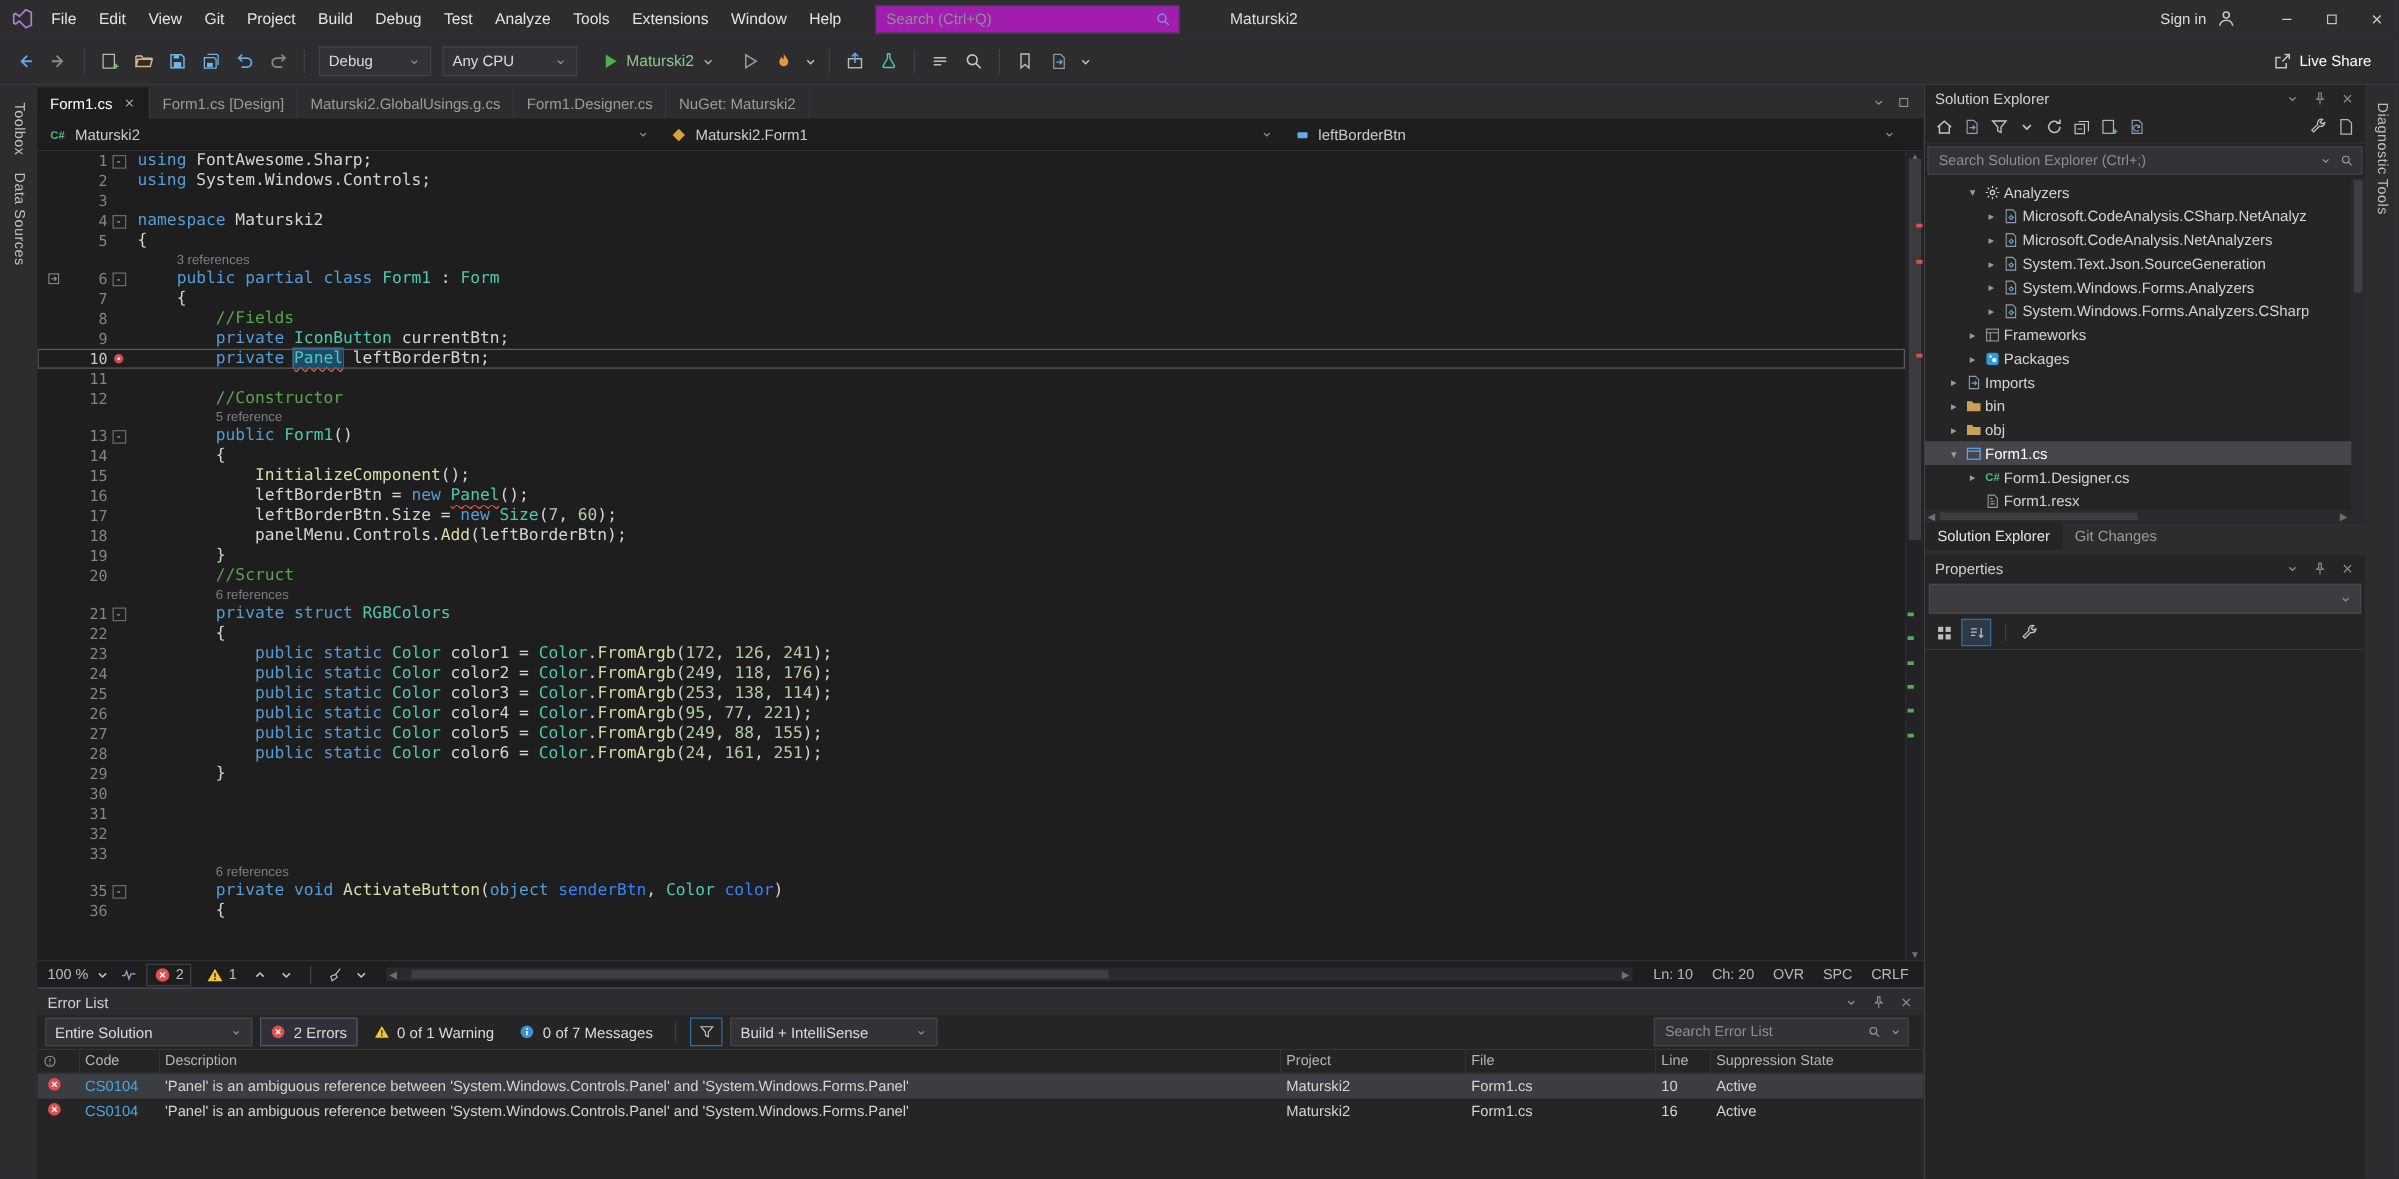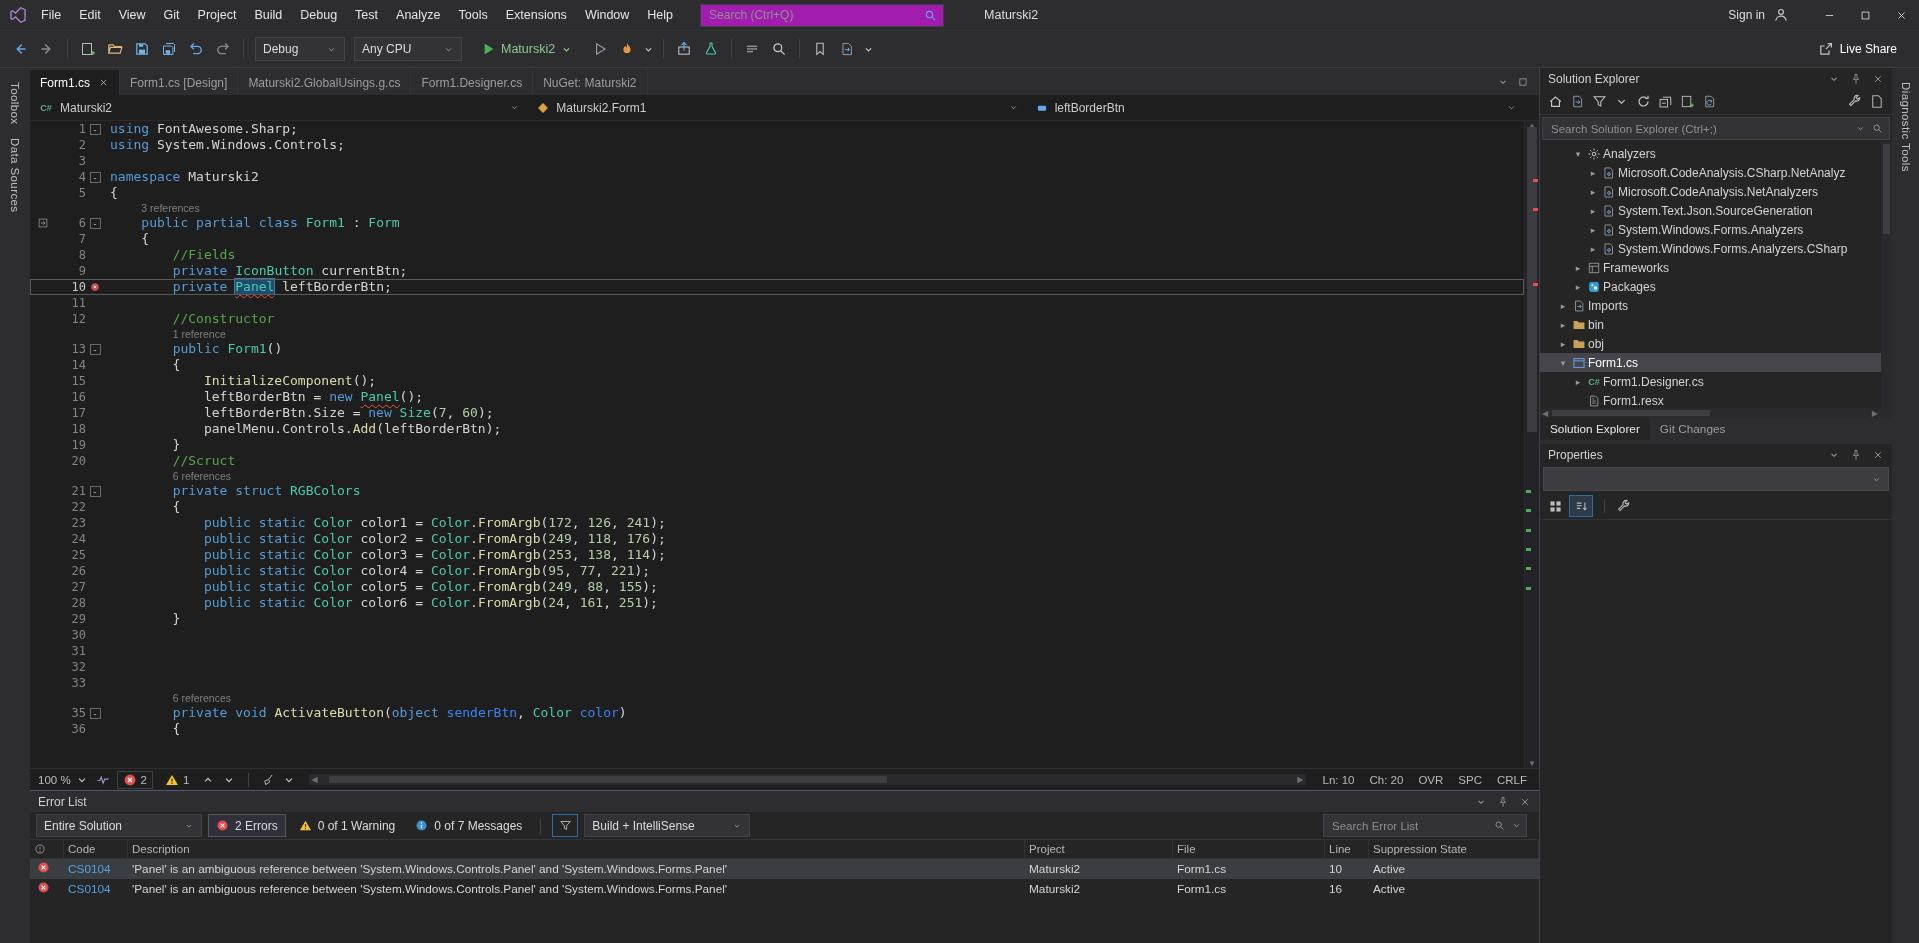--- a/index.html
+++ b/index.html
@@ -495,21 +495,21 @@
                 </svg></span><span class="lnum">6</span><span class="fmar"><span class="foldbox">-</span></span><span class="tx"><span class="s-p">    </span><span class="s-k">public</span><span class="s-p"> </span><span class="s-k">partial</span><span class="s-p"> </span><span class="s-k">class</span><span class="s-p"> </span><span class="s-t">Form1</span><span class="s-p"> : </span><span class="s-t">Form</span></span></div>
             <div class="crow"><span class="gm"></span><span class="lnum">7</span><span class="fmar"></span><span class="tx"><span class="s-p">    {</span></span></div>
             <div class="crow"><span class="gm"></span><span class="lnum">8</span><span class="fmar"></span><span class="tx"><span class="s-p">        </span><span class="s-c">//Fields</span></span></div>
             <div class="crow"><span class="gm"></span><span class="lnum">9</span><span class="fmar"></span><span class="tx"><span class="s-p">        </span><span class="s-k">private</span><span class="s-p"> </span><span class="s-t">IconButton</span><span class="s-p"> currentBtn;</span></span></div>
             <div class="crow cur"><span class="gm"></span><span class="lnum">10</span><span class="fmar"><svg viewBox="0 0 16 16">
                   <circle cx="8" cy="8" r="5" fill="#cc5050"></circle>
                   <circle cx="8" cy="8" r="1.6" fill="#f0dede"></circle>
                 </svg></span><span class="tx"><span class="s-p">        </span><span class="s-k">private</span><span class="s-p"> </span><span class="s-hl">Panel</span><span class="s-p"> leftBorderBtn;</span></span></div>
             <div class="crow"><span class="gm"></span><span class="lnum">11</span><span class="fmar"></span><span class="tx"></span></div>
             <div class="crow"><span class="gm"></span><span class="lnum">12</span><span class="fmar"></span><span class="tx"><span class="s-p">        </span><span class="s-c">//Constructor</span></span></div>
-            <div class="crow lensrow"><span class="gm"></span><span class="lnum"></span><span class="fmar"></span><span class="tx lens" style="padding-left: 68.64px;">1 reference</span></div>
+            <div class="crow lensrow"><span class="gm"></span><span class="lnum"></span><span class="fmar"></span><span class="tx lens" style="padding-left: 68.64px;">5 reference</span></div>
             <div class="crow"><span class="gm"></span><span class="lnum">13</span><span class="fmar"><span class="foldbox">-</span></span><span class="tx"><span class="s-p">        </span><span class="s-k">public</span><span class="s-p"> </span><span class="s-t">Form1</span><span class="s-p">()</span></span></div>
             <div class="crow"><span class="gm"></span><span class="lnum">14</span><span class="fmar"></span><span class="tx"><span class="s-p">        {</span></span></div>
             <div class="crow"><span class="gm"></span><span class="lnum">15</span><span class="fmar"></span><span class="tx"><span class="s-p">            </span><span class="s-m">InitializeComponent</span><span class="s-p">();</span></span></div>
             <div class="crow"><span class="gm"></span><span class="lnum">16</span><span class="fmar"></span><span class="tx"><span class="s-p">            leftBorderBtn = </span><span class="s-k">new</span><span class="s-p"> </span><span class="s-sq">Panel</span><span class="s-p">();</span></span></div>
             <div class="crow"><span class="gm"></span><span class="lnum">17</span><span class="fmar"></span><span class="tx"><span class="s-p">            leftBorderBtn.Size = </span><span class="s-k">new</span><span class="s-p"> </span><span class="s-t">Size</span><span class="s-p">(</span><span class="s-num">7</span><span class="s-p">, </span><span class="s-num">60</span><span class="s-p">);</span></span></div>
             <div class="crow"><span class="gm"></span><span class="lnum">18</span><span class="fmar"></span><span class="tx"><span class="s-p">            panelMenu.Controls.</span><span class="s-m">Add</span><span class="s-p">(leftBorderBtn);</span></span></div>
             <div class="crow"><span class="gm"></span><span class="lnum">19</span><span class="fmar"></span><span class="tx"><span class="s-p">        }</span></span></div>
             <div class="crow"><span class="gm"></span><span class="lnum">20</span><span class="fmar"></span><span class="tx"><span class="s-p">        </span><span class="s-c">//Scruct</span></span></div>
             <div class="crow lensrow"><span class="gm"></span><span class="lnum"></span><span class="fmar"></span><span class="tx lens" style="padding-left: 68.64px;">6 references</span></div>
             <div class="crow"><span class="gm"></span><span class="lnum">21</span><span class="fmar"><span class="foldbox">-</span></span><span class="tx"><span class="s-p">        </span><span class="s-k">private</span><span class="s-p"> </span><span class="s-k">struct</span><span class="s-p"> </span><span class="s-t">RGBColors</span></span></div>

